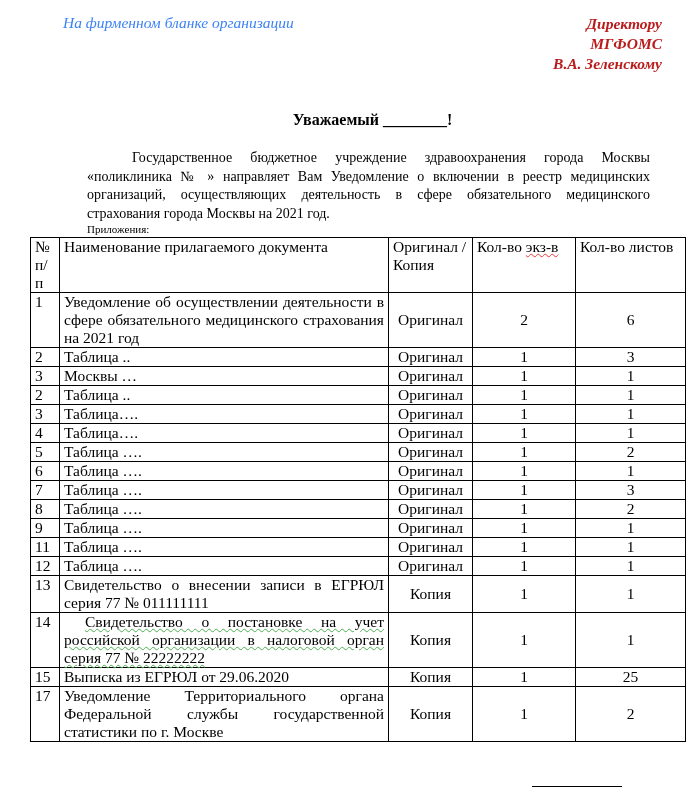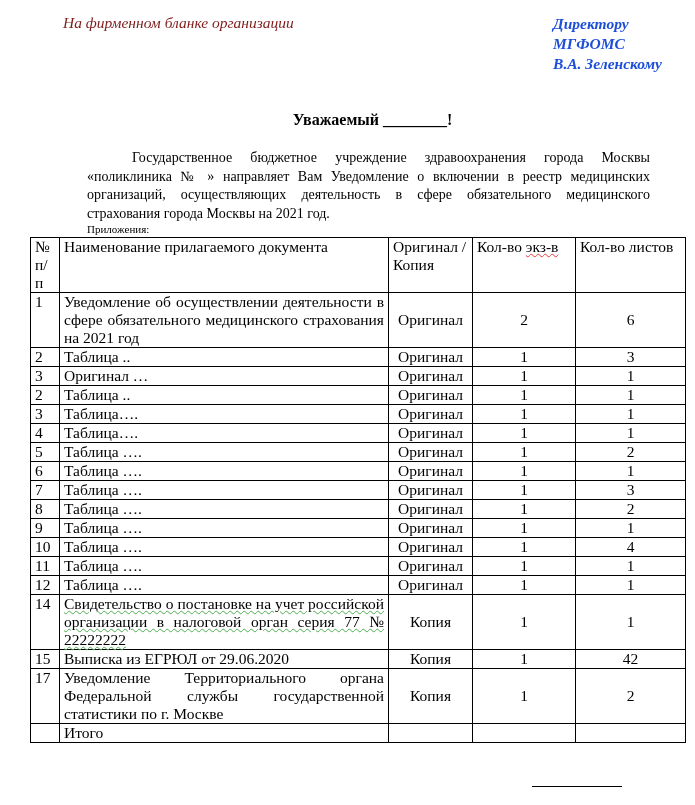--- a/index.html
+++ b/index.html
@@ -2,25 +2,25 @@
 <html><head>
 <meta charset="utf-8">
 <style>
   html, body { margin: 0; padding: 0; background: #ffffff; }
   body {
     width: 695px; height: 805px; position: relative; overflow: hidden;
     font-family: "Liberation Serif", serif; color: #000;
   }
   .letterhead {
     position: absolute; left: 63px; top: 14px;
-    font-style: italic; font-size: 15.5px; color: #7f1d1d;
+    font-style: italic; font-size: 15.5px; color: #3b82f6;
   }
   .addressee {
-    position: absolute; right: 33px; top: 14px; text-align: left;
-    font-style: italic; font-weight: bold; font-size: 15.5px; color: #1d4ed8;
+    position: absolute; right: 33px; top: 14px; text-align: right;
+    font-style: italic; font-weight: bold; font-size: 15.5px; color: #b91c1c;
     line-height: 20px;
   }
   .salutation {
     position: absolute; left: 0; width: 695px; top: 111px; text-align: center;
     font-weight: bold; font-size: 16px; padding-left: 50px; box-sizing: border-box;
   }
   .body-text {
     position: absolute; left: 87px; width: 563px; top: 149px;
     font-size: 14px; line-height: 18.5px; text-align: justify;
   }
@@ -39,21 +39,21 @@
   table.docs col.c1 { width: 29px; }
   table.docs col.c2 { width: 329px; }
   table.docs col.c3 { width: 84px; }
   table.docs col.c4 { width: 103px; }
   table.docs col.c5 { width: 110px; }
   table.docs tr.head td { height: 34px; }
   table.docs td.name { text-align: justify; }
   table.docs td.center { text-align: center; vertical-align: middle; }
   table.docs td.num { vertical-align: top; }
   .spell-red { text-decoration: underline wavy #e53935; text-decoration-thickness: 1px; }
-  .spell-green { text-decoration: underline wavy #4CAF50; text-decoration-thickness: 1px; }
+  .spell-green { text-decoration: underline wavy #4CAF50; text-decoration-thickness: 1px; margin-left: 21px; }
   .signature-title {
     position: absolute; left: 94px; top: 769px; font-weight: bold; font-size: 16px; margin-top: 36px;
   }
   .signature-line {
     position: absolute; left: 532px; top: 786px; width: 90px; height: 0;
     border-top: 1px solid #000;
   }
 </style>
 </head>
 <body>
@@ -97,21 +97,21 @@
       </tr>
       <tr>
         <td class="num">2</td>
         <td class="name">Таблица ..</td>
         <td class="center">Оригинал</td>
         <td class="center">1</td>
         <td class="center">3</td>
       </tr>
       <tr>
         <td class="num">3</td>
-        <td class="name">Оригинал …</td>
+        <td class="name">Москвы …</td>
         <td class="center">Оригинал</td>
         <td class="center">1</td>
         <td class="center">1</td>
       </tr>
       <tr>
         <td class="num">2</td>
         <td class="name">Таблица ..</td>
         <td class="center">Оригинал</td>
         <td class="center">1</td>
         <td class="center">1</td>
@@ -159,65 +159,58 @@
         <td class="center">2</td>
       </tr>
       <tr>
         <td class="num">9</td>
         <td class="name">Таблица ….</td>
         <td class="center">Оригинал</td>
         <td class="center">1</td>
         <td class="center">1</td>
       </tr>
       <tr>
-        <td class="num">10</td>
-        <td class="name">Таблица ….</td>
-        <td class="center">Оригинал</td>
-        <td class="center">1</td>
-        <td class="center">4</td>
-      </tr>
-      <tr>
         <td class="num">11</td>
         <td class="name">Таблица ….</td>
         <td class="center">Оригинал</td>
         <td class="center">1</td>
         <td class="center">1</td>
       </tr>
       <tr>
         <td class="num">12</td>
         <td class="name">Таблица ….</td>
         <td class="center">Оригинал</td>
+        <td class="center">1</td>
+        <td class="center">1</td>
+      </tr>
+      <tr>
+        <td class="num">13</td>
+        <td class="name">Свидетельство о внесении записи в ЕГРЮЛ серия 77 № 011111111</td>
+        <td class="center">Копия</td>
         <td class="center">1</td>
         <td class="center">1</td>
       </tr>
       <tr>
         <td class="num">14</td>
         <td class="name"><span class="spell-green">Свидетельство о постановке на учет российской организации в налоговой орган серия 77 № 22222222</span></td>
         <td class="center">Копия</td>
         <td class="center">1</td>
         <td class="center">1</td>
       </tr>
       <tr>
         <td class="num">15</td>
         <td class="name">Выписка из ЕГРЮЛ от 29.06.2020</td>
         <td class="center">Копия</td>
         <td class="center">1</td>
-        <td class="center">42</td>
+        <td class="center">25</td>
       </tr>
       <tr>
         <td class="num">17</td>
         <td class="name">Уведомление Территориального органа Федеральной службы государственной статистики по г. Москве</td>
         <td class="center">Копия</td>
         <td class="center">1</td>
         <td class="center">2</td>
       </tr>
-      <tr>
-        <td class="num"></td>
-        <td class="name">Итого</td>
-        <td class="center"></td>
-        <td class="center"></td>
-        <td class="center"></td>
-      </tr>
     </tbody>
 </table>
 
 <div class="signature-title">Главный врач</div>
 <div class="signature-line"></div>
 
 </body></html>

